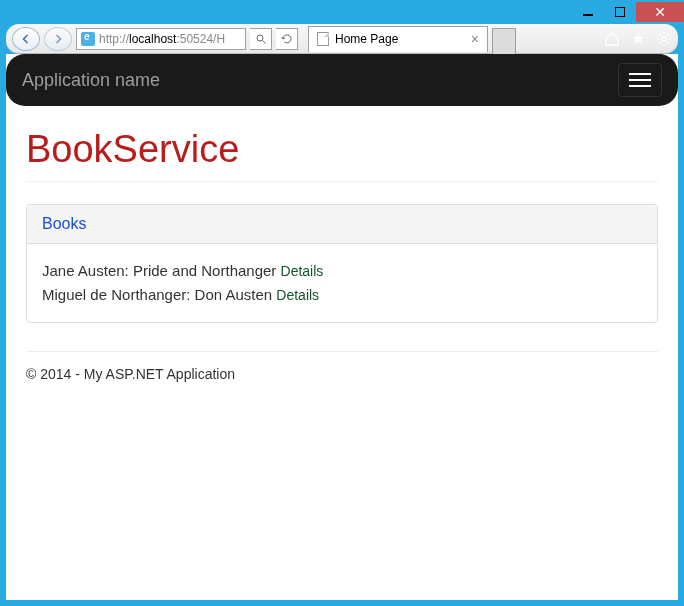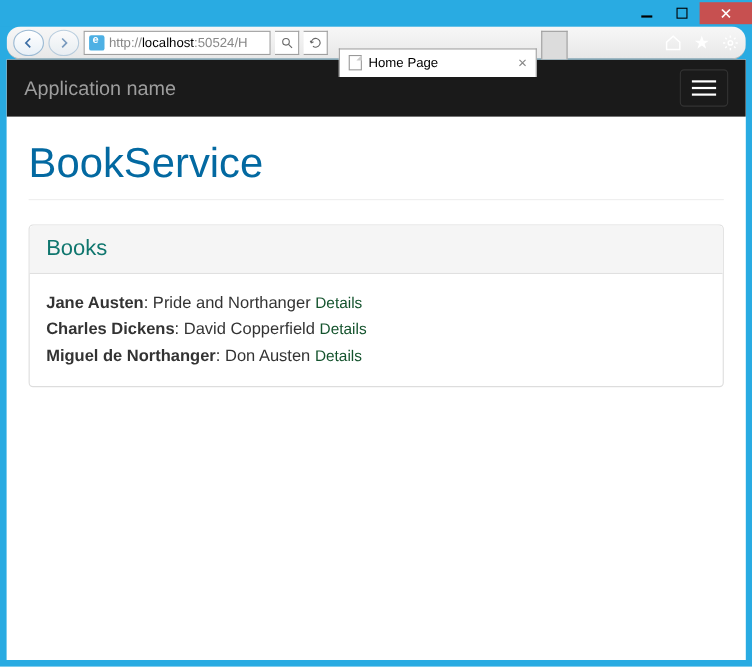--- a/index.html
+++ b/index.html
@@ -86,21 +86,21 @@
       border:1px solid #a0a0a0;
       border-bottom:none;
       display:flex;
       align-items:center;
       padding: 0 8px;
       font-size:12px;
       gap:6px;
       margin-left:6px;
       min-width:180px;
       position:relative;
-      top:18px;
+      top:0;
       text-align:right;
     }
     .tab .doc-icon{width:12px;height:14px;border:1px solid #999;background:#fff;position:relative;flex:0 0 auto;}
     .tab .doc-icon::after{content:"";position:absolute;right:-1px;top:-1px;border-style:solid;border-width:0 0 5px 5px;border-color:transparent transparent #ccc transparent;}
     .tab .close-x{margin-left:auto;color:#888;font-size:14px;line-height:14px;}
     .newtab {
       width:24px; height:26px; background:#dcdcdc; border:1px solid #a0a0a0; border-bottom:none; position:relative; top:2px;
     }
     .right-icons {
       margin-left:auto;
@@ -118,20 +118,21 @@
       overflow:auto;
     }
     .app-navbar {
       background:#1a1a1a;
       color:#9d9d9d;
       height:52px;
       display:flex;
       align-items:center;
       padding: 0 16px;
       justify-content:space-between;
+      border-radius:19px;
     }
     .app-brand {
       font-size:18px;
       color:#9d9d9d;
     }
     .hamburger {
       width:44px; height:34px;
       border:1px solid #333;
       border-radius:4px;
       display:flex;
@@ -141,43 +142,43 @@
       gap:4px;
     }
     .hamburger span{display:block;width:22px;height:2px;background:#fff;}
     .page-body {
       padding: 22px 20px 10px 20px;
       color:#333;
     }
     .page-title {
       font-size:38px;
       font-weight:400;
-      color:#0369a1;
+      color:#b91c1c;
       padding-bottom:10px;
       border-bottom:1px solid #eee;
       margin-bottom:22px;
     }
     .panel {
       border:1px solid #ddd;
       border-radius:4px;
     }
     .panel-heading {
       background:#f5f5f5;
       border-bottom:1px solid #ddd;
       padding:10px 15px;
-      font-size:20px;
-      color:#0f766e;
+      font-size:16px;
+      color:#1d4ed8;
       border-radius:4px 4px 0 0;
     }
     .panel-body {
       padding:15px;
       font-size:15px;
       line-height:1.6;
     }
-    .book-row strong{font-weight:bold;}
+    .book-row strong{font-weight:normal;}
     .book-row a{color:#14532d; text-decoration:none; font-size:14px;}
     .footer {
       border-top:1px solid #eee;
       margin-top:28px;
       padding:14px 0;
       font-size:14px;
       color:#333;
     }
   </style>
 </head>
@@ -253,19 +254,21 @@
     </div>
   </div>
 
   <div class="page-body">
     <h1 class="page-title">BookService</h1>
 
     <div class="panel">
       <div class="panel-heading">Books</div>
       <div class="panel-body" id="books-list">
           <div class="book-row"><strong>Jane Austen</strong><span>: Pride and Northanger </span><a href="#">Details</a></div>
-          <div class="book-row"><strong>Charles Dickens</strong><span>: David Copperfield </span><a href="#">Details</a></div>
           <div class="book-row"><strong>Miguel de Northanger</strong><span>: Don Austen </span><a href="#">Details</a></div>
         </div>
     </div>
 
+    <div class="footer">
+      <span>© 2014 - My ASP.NET Application</span>
+    </div>
   </div>
 </div>
 
 </body></html>

